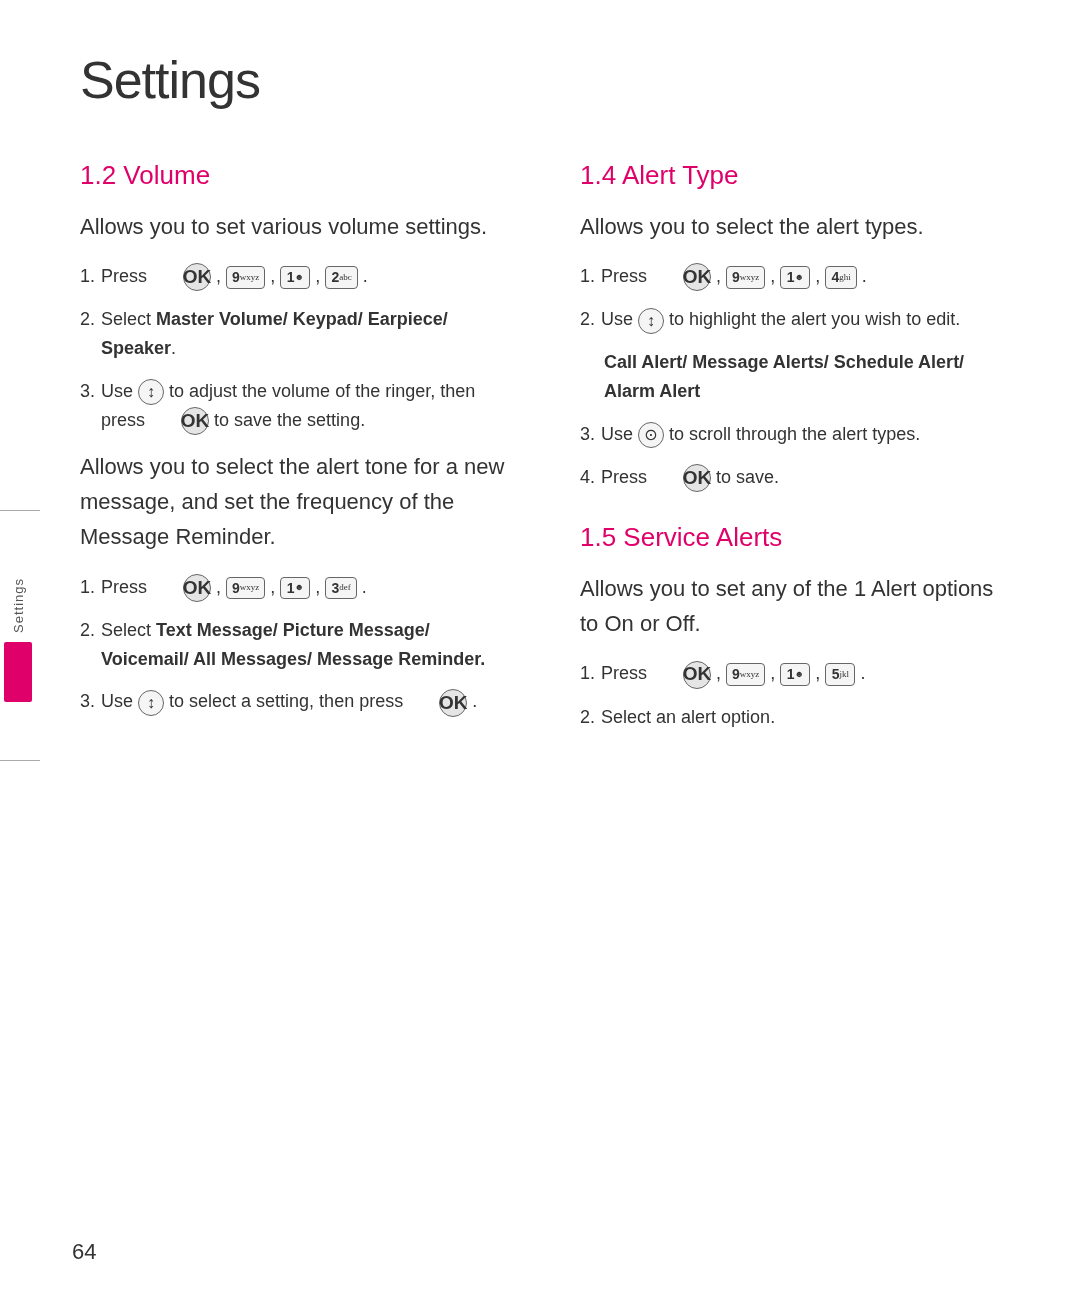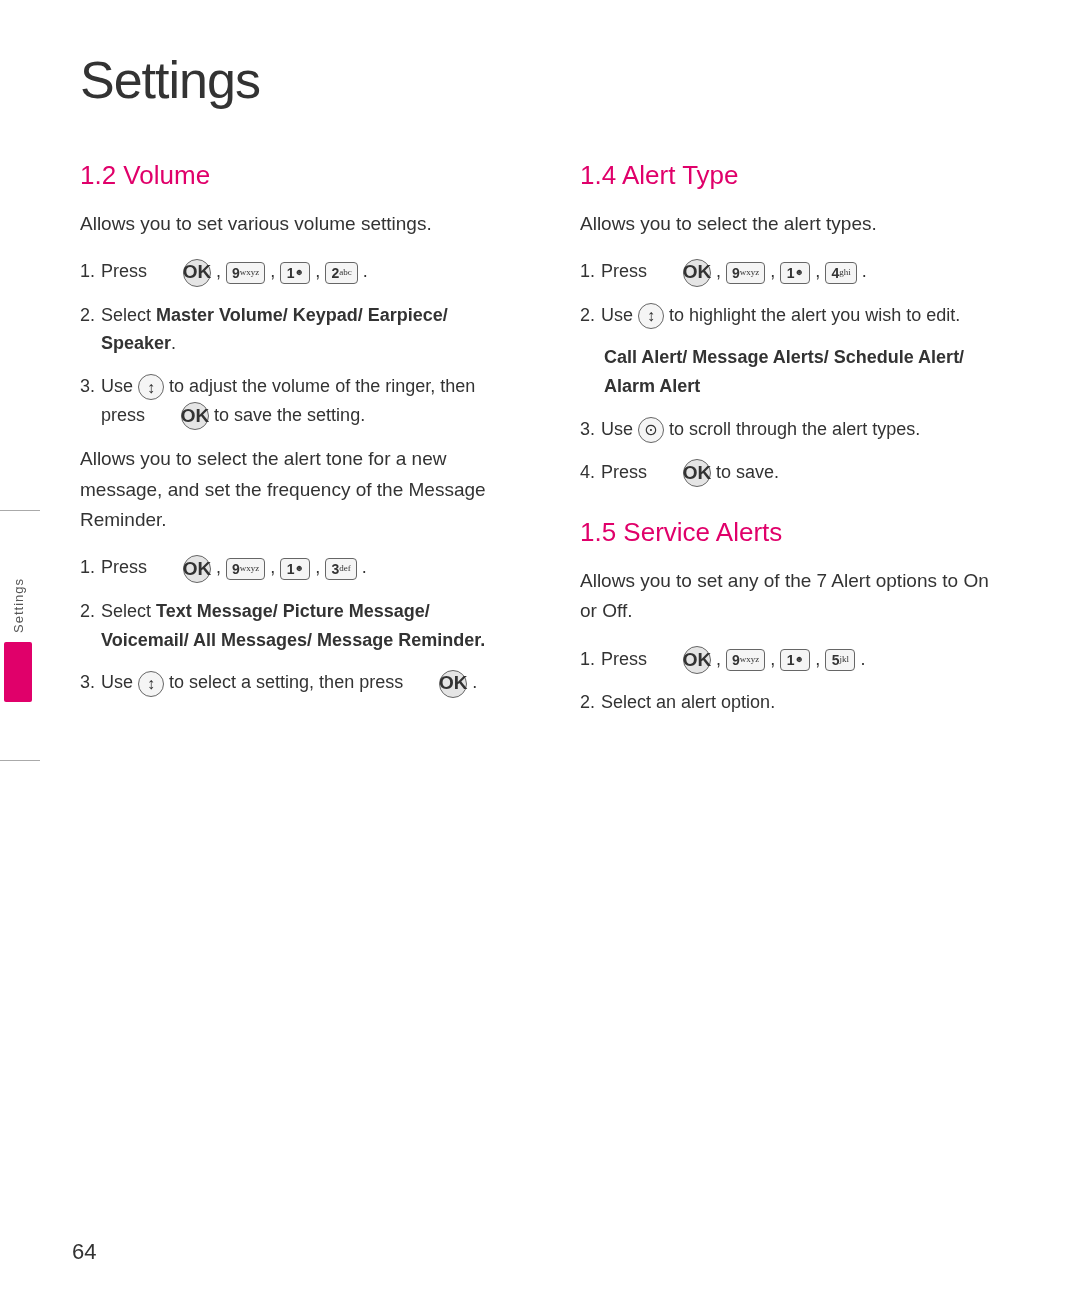--- a/index.html
+++ b/index.html
@@ -98,21 +98,21 @@
     .section-heading {
       font-size: 26px;
       font-weight: 400;
       color: #e0006a;
       margin-bottom: 18px;
       margin-top: 10px;
     }
 
     
     .body-text {
-      font-size: 19px;
+      font-size: 22px;
       line-height: 1.6;
       color: #333;
       margin-bottom: 18px;
     }
 
     
     .step {
       font-size: 18px;
       line-height: 1.6;
       color: #333;
@@ -316,21 +316,21 @@
 
 
         <div class="step">
           <span class="step-num">4.</span>
           <span class="step-content">
             Press <span class="ok-btn">OK</span> to save.
           </span>
         </div>
 
         <h2 class="section-heading section-gap">1.5  Service Alerts</h2>
-        <p class="body-text">Allows you to set any of the 7 Alert options to On or Off.</p>
+        <p class="body-text">Allows you to set any of the 1 Alert options to On or Off.</p>
 
         <div class="step">
           <span class="step-num">1.</span>
           <span class="step-content">
             Press <span class="ok-btn">OK</span> ,
             <span class="key-btn">9<span class="sub-label">wxyz</span></span> ,
             <span class="key-btn">1 <span class="sub-label">☻</span></span> ,
             <span class="key-btn">5 <span class="sub-label">jkl</span></span> .
           </span>
         </div>

